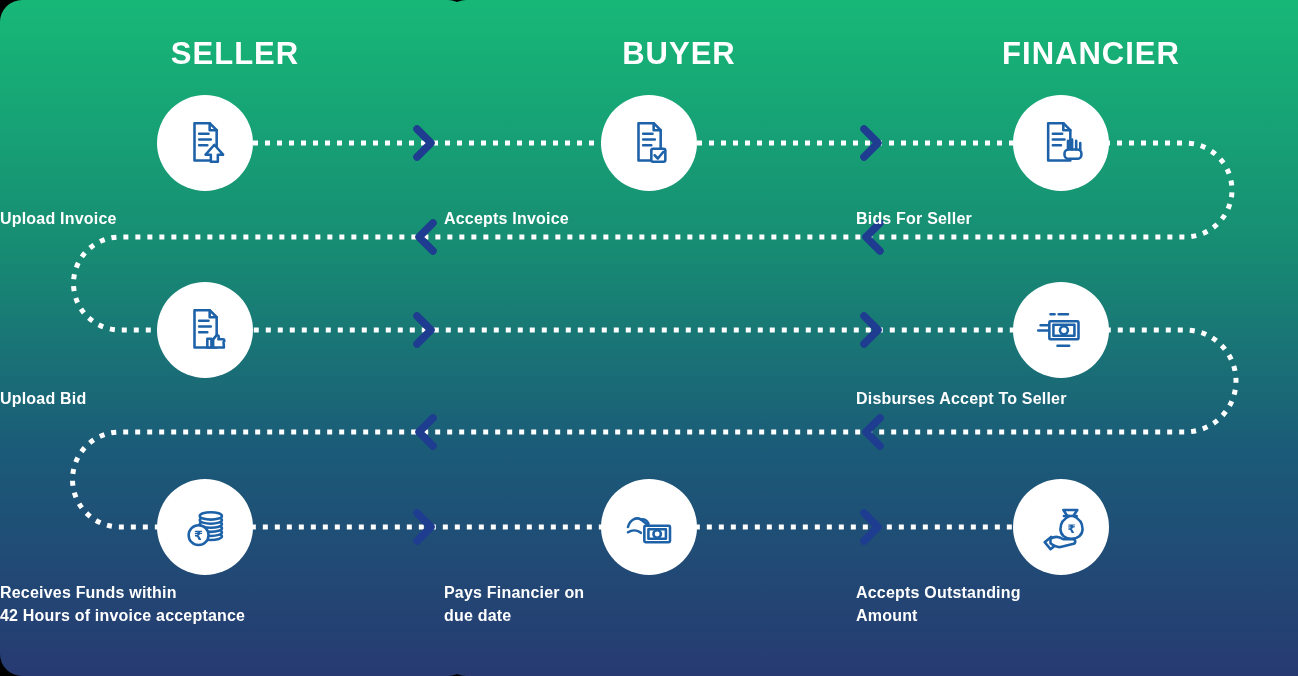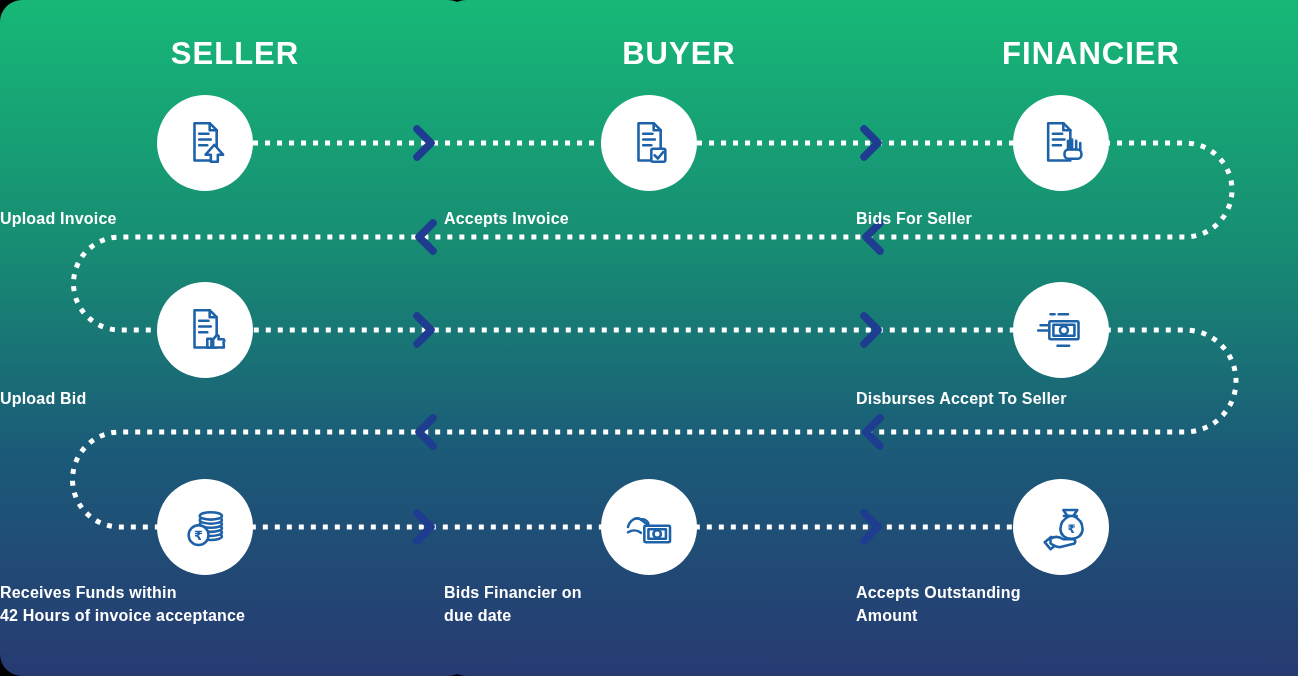--- a/index.html
+++ b/index.html
@@ -91,21 +91,21 @@
       <div class="circle">
         <svg class="ic" viewBox="0 0 48 48">
           <rect class="f" x="20" y="23" width="22" height="14" rx="1"></rect>
           <rect x="23.5" y="26" width="15" height="8"></rect>
           <circle cx="31" cy="30" r="3.2"></circle>
           <path d="M6 24c1.5-6 7-9 11-6.5l7 5.5"></path>
           <path d="M6 28.5c3.5-2.2 8-2 11 .5"></path>
           <path d="M17 17.5c3-.8 5.5 1 6.5 3.5"></path>
         </svg>
       </div>
-      <div class="step-label">Bids Financier on
+      <div class="step-label">Pays Financier on
 due date</div>
     </div>
   </div>
 
   <div class="panel" style="left:856px;">
     <div class="panel-title">FINANCIER</div>
     <div class="row1">
       <div class="circle">
         <svg class="ic" viewBox="0 0 48 48">
           <path class="f" d="M13 7h13l6 6v26H13z"></path>

